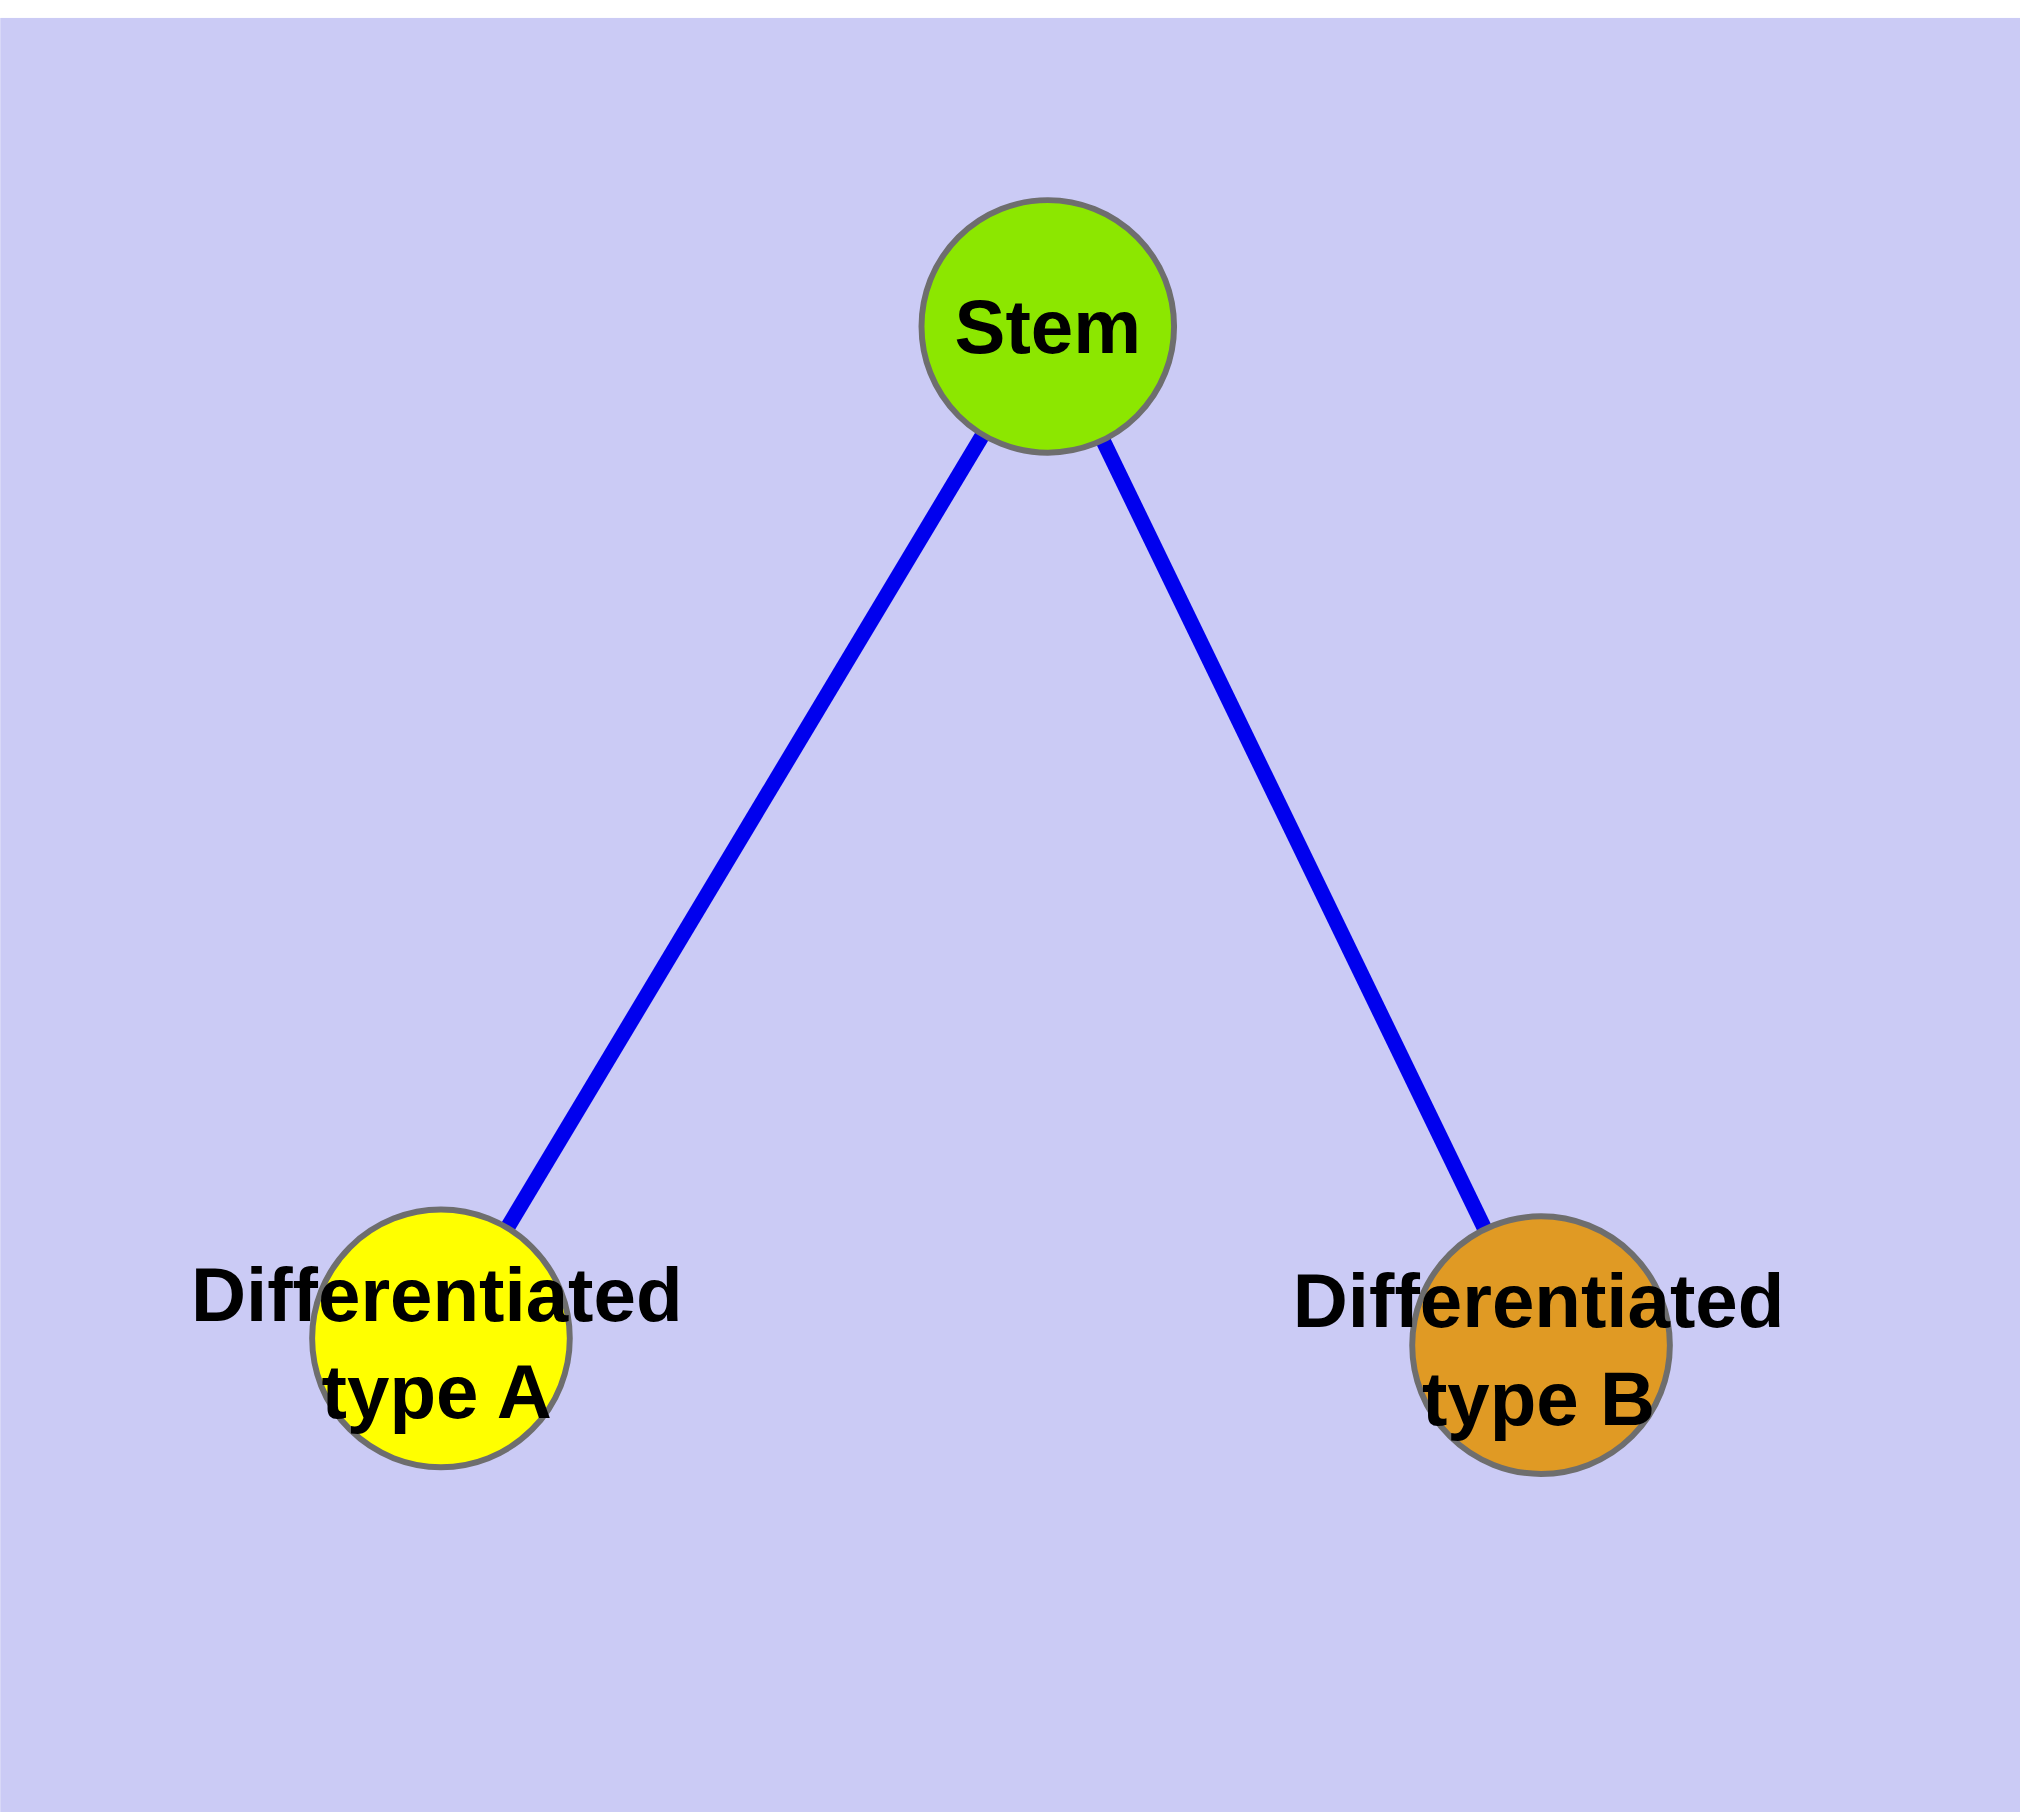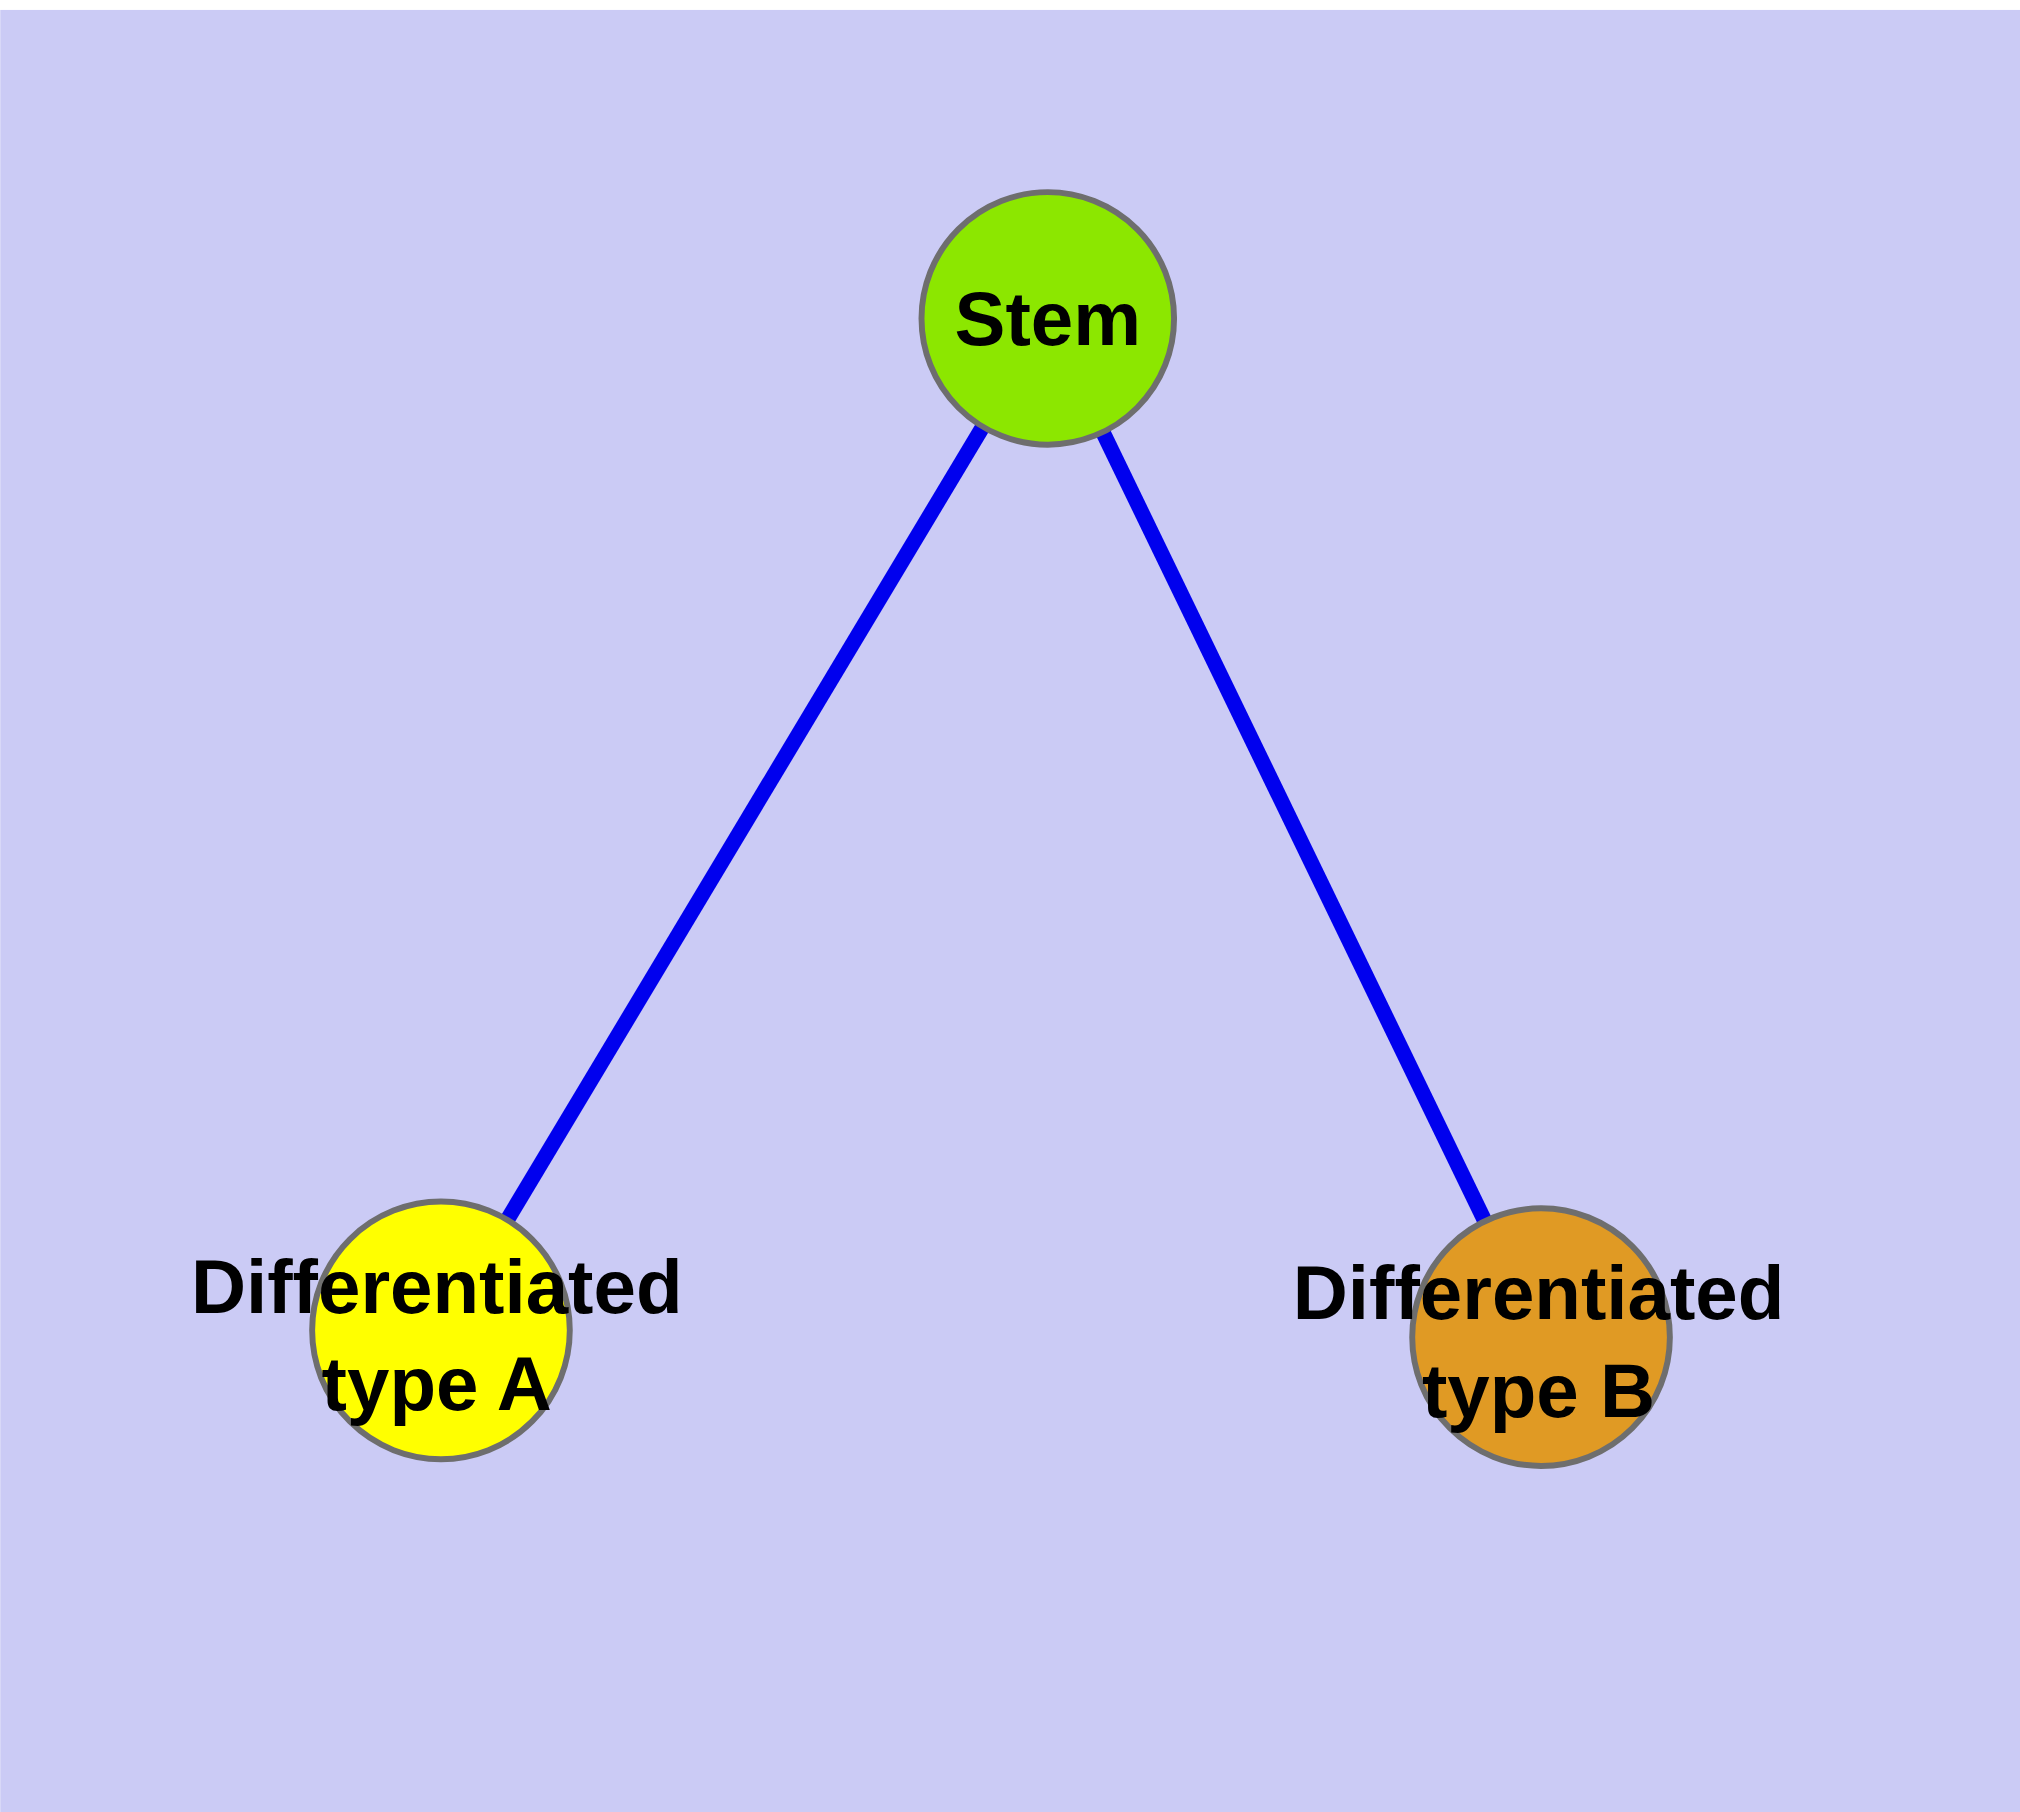--- a/index.html
+++ b/index.html
@@ -6,21 +6,21 @@
     margin: 0;
     padding: 0;
     width: 2021px;
     height: 1812px;
     background: #ffffff;
     overflow: hidden;
     font-family: "Liberation Sans", sans-serif;
   }
   .canvas-wrap {
     position: absolute;
-    top: 4px;
+    top: 12px;
     left: 0;
     width: 2021px;
     height: 1444px;
     border-radius: 26px;
   }
   svg {
     display: block;
     width: 2021px;
     height: 1812px;
   }

